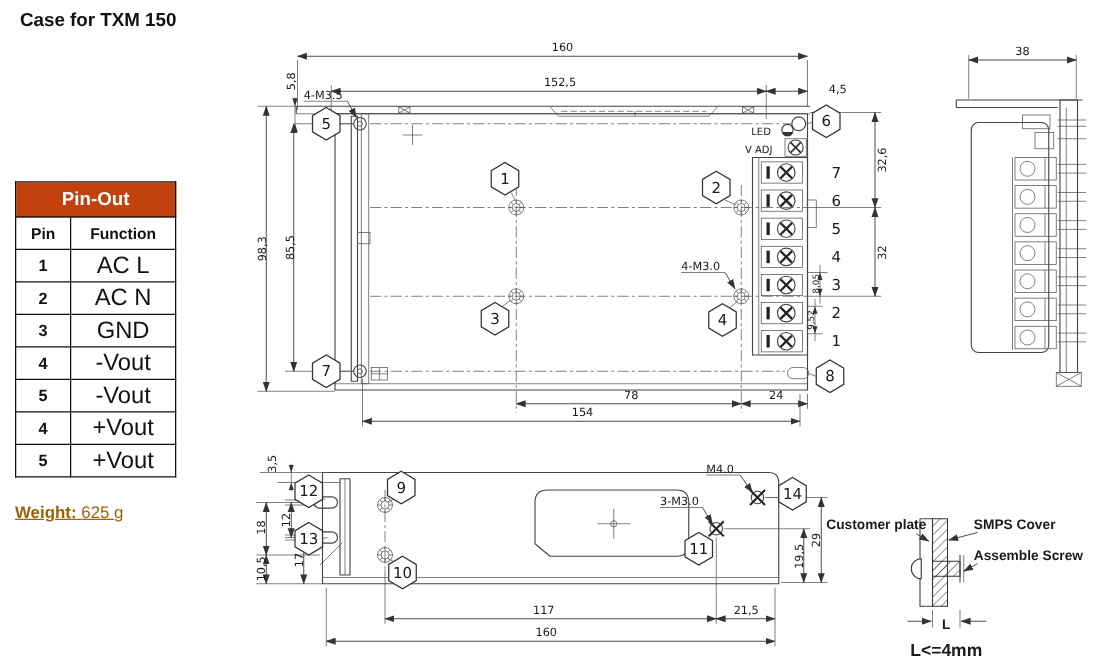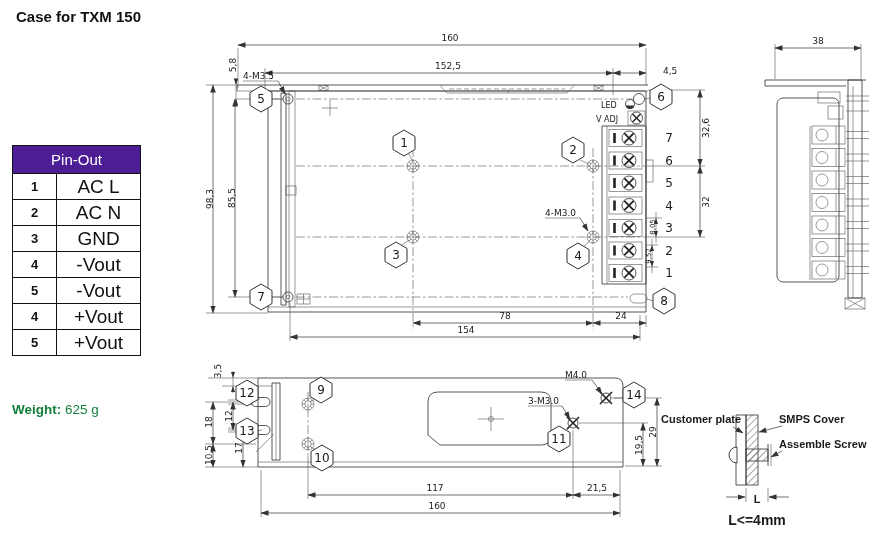--- a/index.html
+++ b/index.html
@@ -2,25 +2,25 @@
 <html><head>
 <meta charset="utf-8">
 <style>
   html,body{margin:0;padding:0;background:#fff;}
   .page{position:relative;width:875px;height:533px;background:#fff;overflow:hidden;
         font-family:"Liberation Sans",sans-serif;}
   .doc-title{position:absolute;left:16px;top:8px;font-size:15px;font-weight:bold;color:#111;}
   table.pinout{position:absolute;left:12px;top:145px;width:128px;border-collapse:collapse;table-layout:fixed;}
   .pinout th,.pinout td{border:1.6px solid #111;text-align:center;vertical-align:middle;
         color:#111;height:25px;padding:0;font-size:13px;}
-  .pinout tr.hdr th{background:#4c1d95;color:#fff;font-size:15px;font-weight:normal;height:27px;}
+  .pinout tr.hdr th{background:#c2410c;color:#fff;font-size:15px;font-weight:bold;height:27px;}
   .pinout tr.cols th{font-weight:bold;font-size:12.5px;}
   .pinout td.pin{font-weight:bold;}
   .pinout td.fn{font-weight:normal;font-size:19px;}
-  .weight{position:absolute;left:12px;top:402px;font-size:13.5px;color:#15803d;}
+  .weight{position:absolute;left:12px;top:402px;font-size:13.5px;color:#a16207;text-decoration:underline;}
   .weight b{font-weight:bold;}
   svg.draw{position:absolute;left:0;top:0;}
   .ln{fill:none;stroke:#444;stroke-width:0.9;stroke-linejoin:round;}
   .tn{fill:none;stroke:#555;stroke-width:0.6;}
   .ext{stroke:#555;stroke-width:0.6;fill:none;}
   .dim{stroke:#333;stroke-width:0.7;fill:none;marker-start:url(#as);marker-end:url(#ae);}
   .lead{stroke:#333;stroke-width:0.7;fill:none;marker-end:url(#ae);}
   .cl{stroke:#555;stroke-width:0.6;fill:none;stroke-dasharray:9 2.5 2.5 2.5;}
   .arr{fill:#333;stroke:none;}
   text{fill:#1a1a1a;font-family:"DejaVu Sans",sans-serif;}
@@ -40,20 +40,24 @@
   <div class="doc-title">Case for TXM 150</div>
 
   <table class="pinout">
     <colgroup>
         <col style="width:44px">
         <col style="width:84px">
       </colgroup>
     <tbody>
         <tr class="hdr">
       <th colspan="2">Pin-Out</th>
+        </tr>
+    <tr class="cols">
+      <th>Pin</th>
+      <th>Function</th>
         </tr>
     <tr>
           <td class="pin">1</td>
           <td class="fn">AC L</td>
         </tr>
     <tr>
           <td class="pin">2</td>
           <td class="fn">AC N</td>
         </tr>
     <tr>

